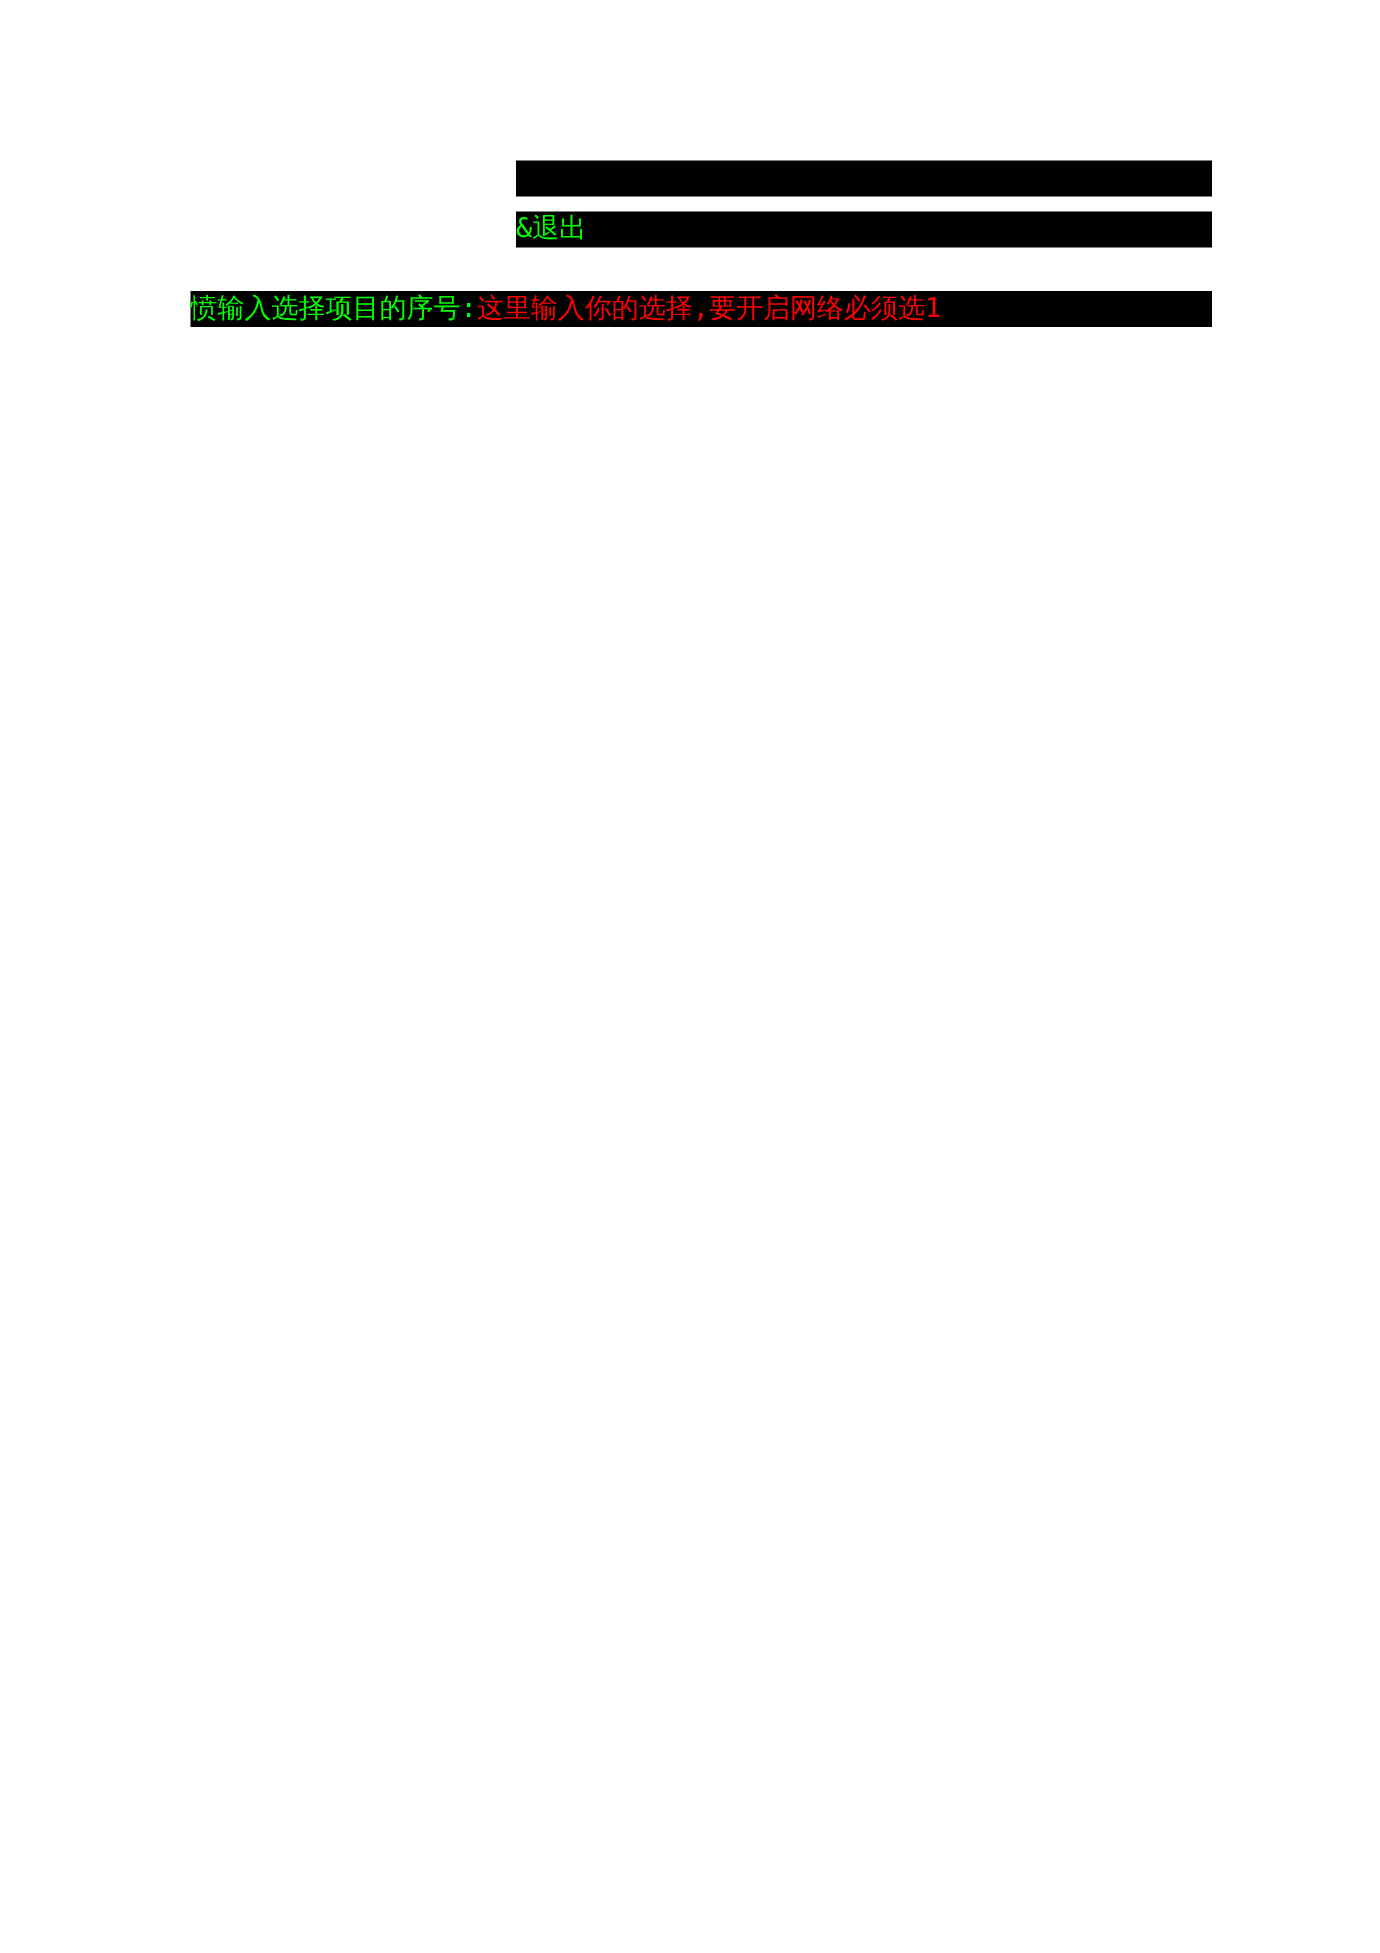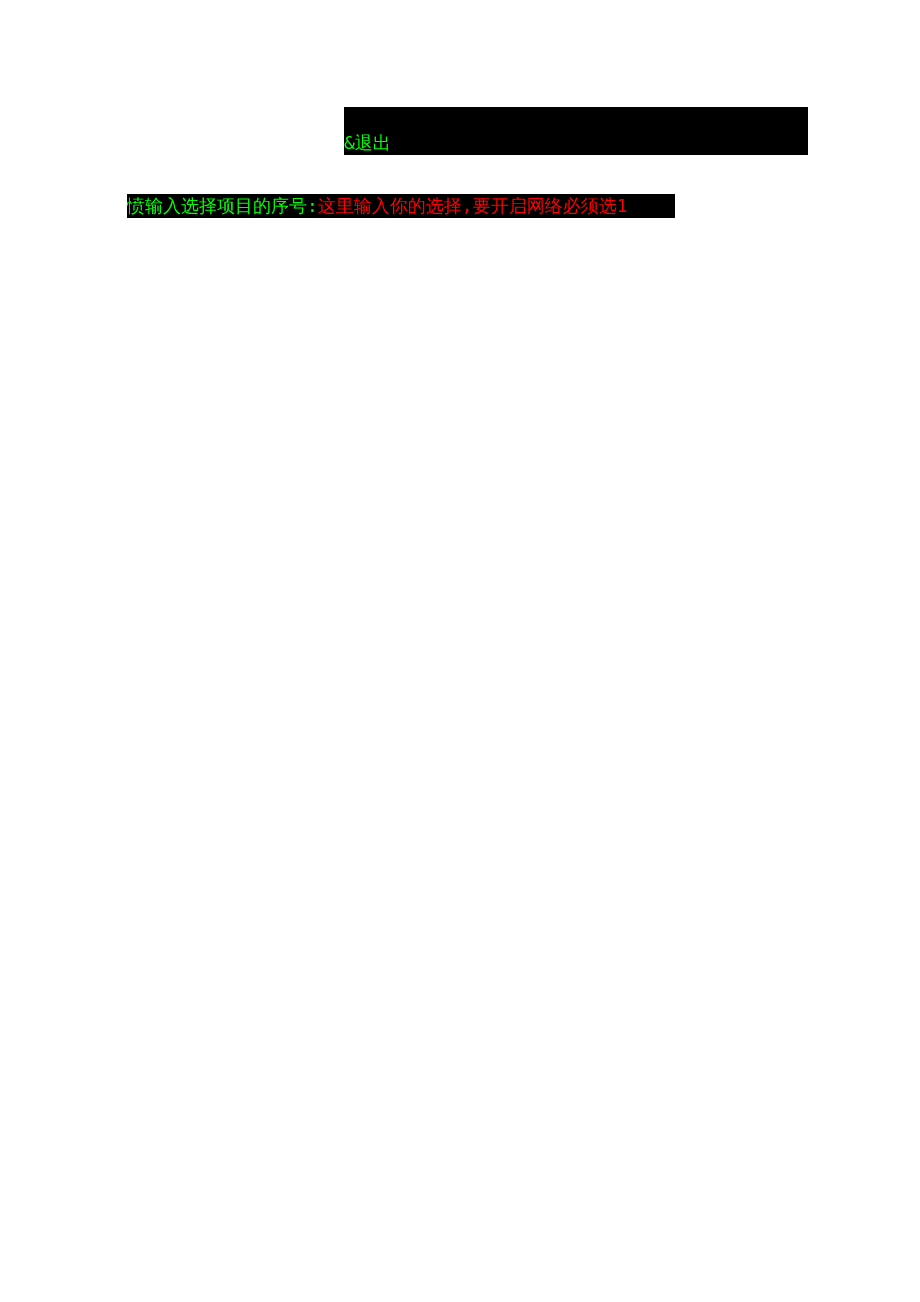--- a/index.html
+++ b/index.html
@@ -28,28 +28,28 @@
     }
     .row1 {
       position: absolute;
       left: 344px;
       top: 107px;
       width: 464px;
     }
     .row2 {
       position: absolute;
       left: 344px;
-      top: 131px;
+      top: 141px;
       width: 464px;
     }
     .row3 {
       position: absolute;
       left: 127px;
       top: 194px;
-      width: 548px;
+      width: 681px;
     }
   </style>
 </head>
 <body>
 
 <div class="terminal-line row1"></div>
 
 <div class="terminal-line row2">
   <span class="green">&amp;退出</span>
 </div>

